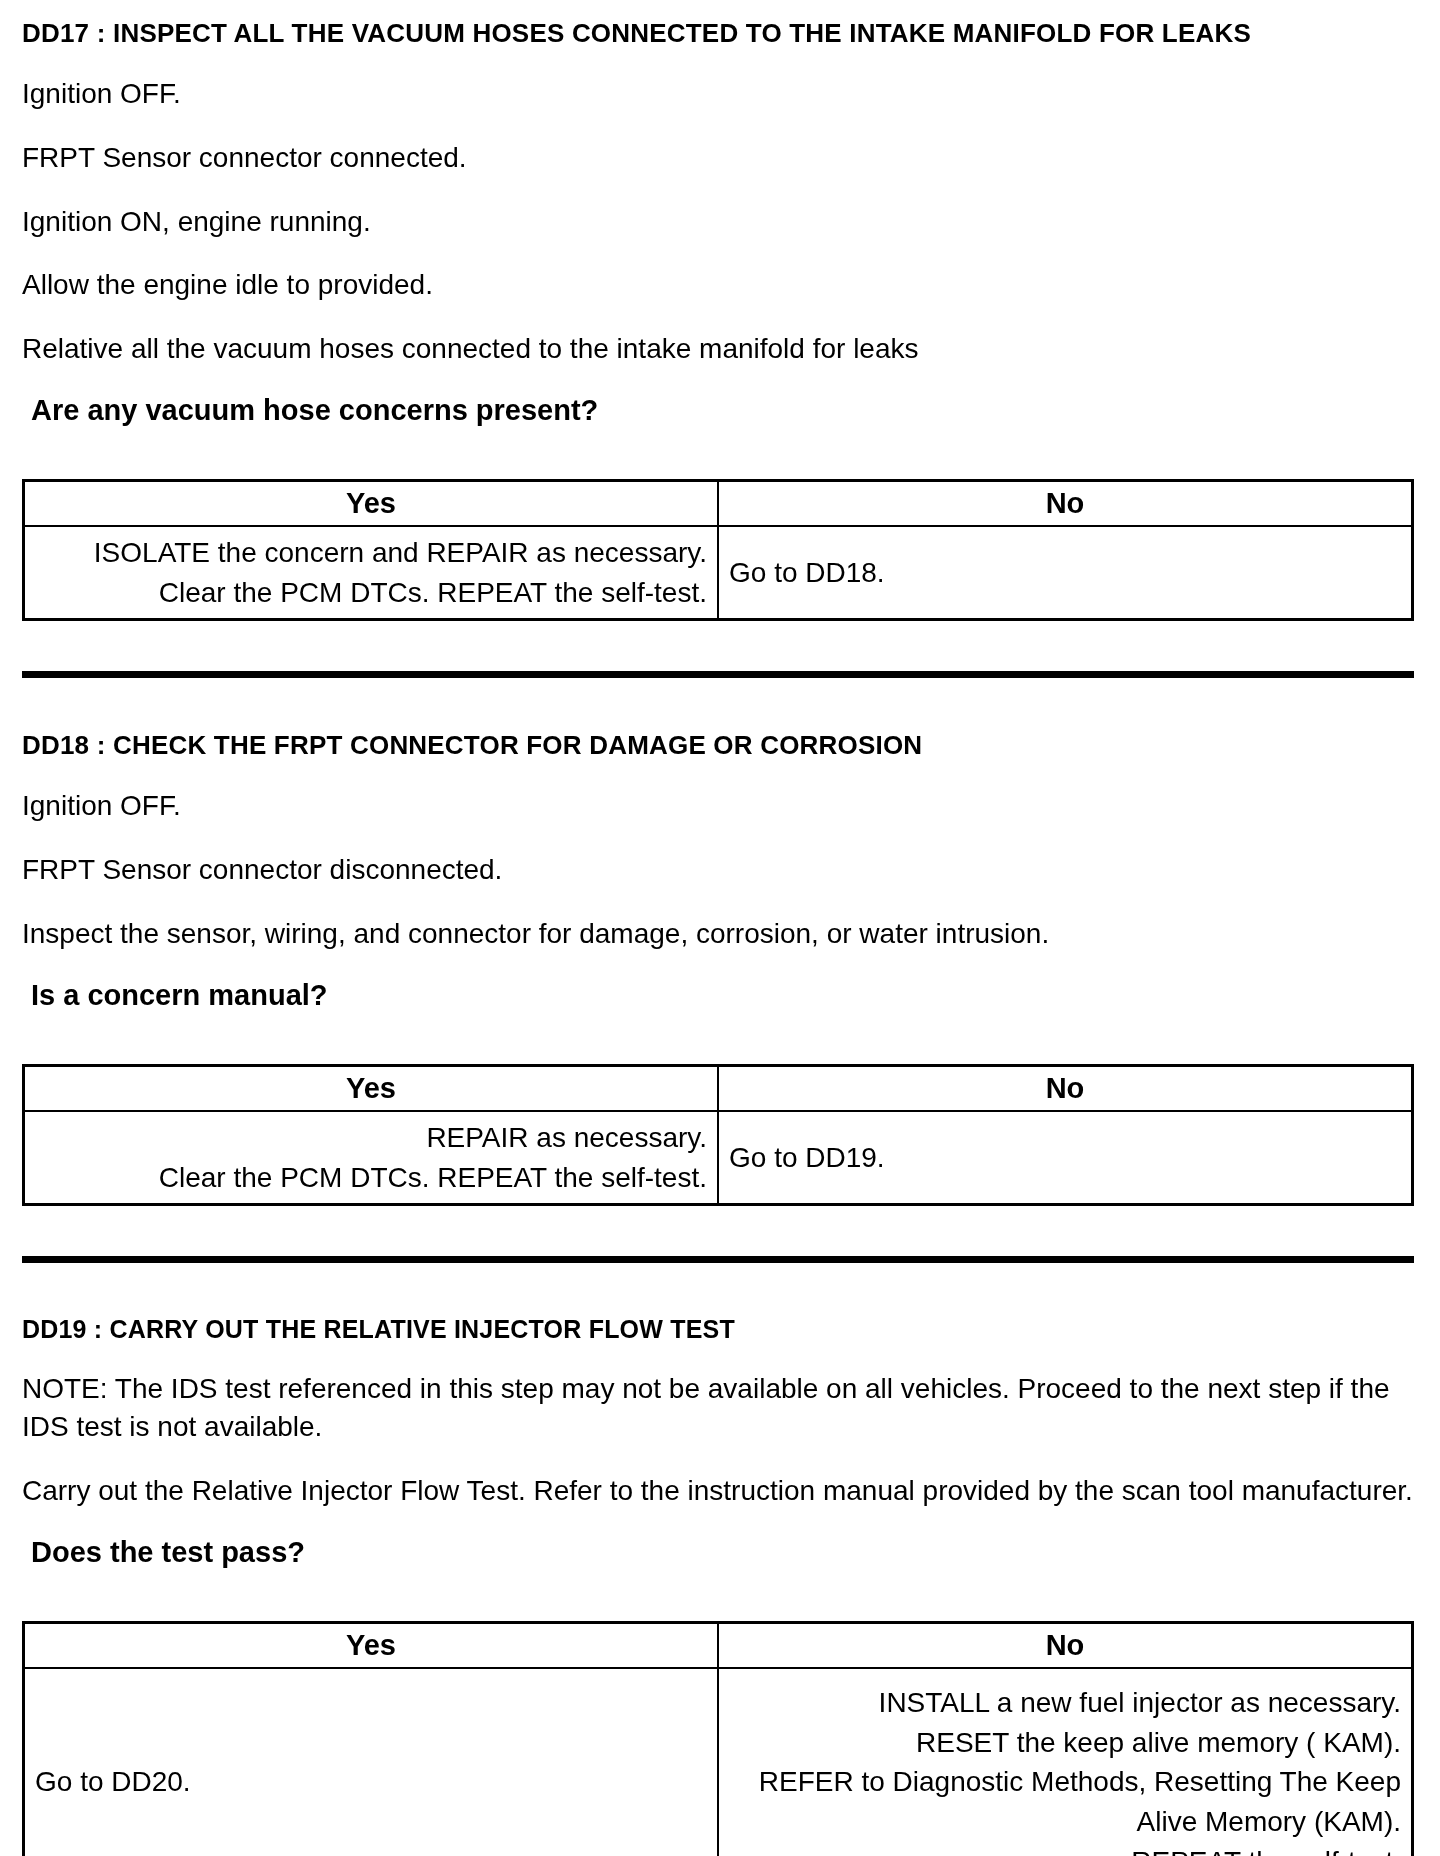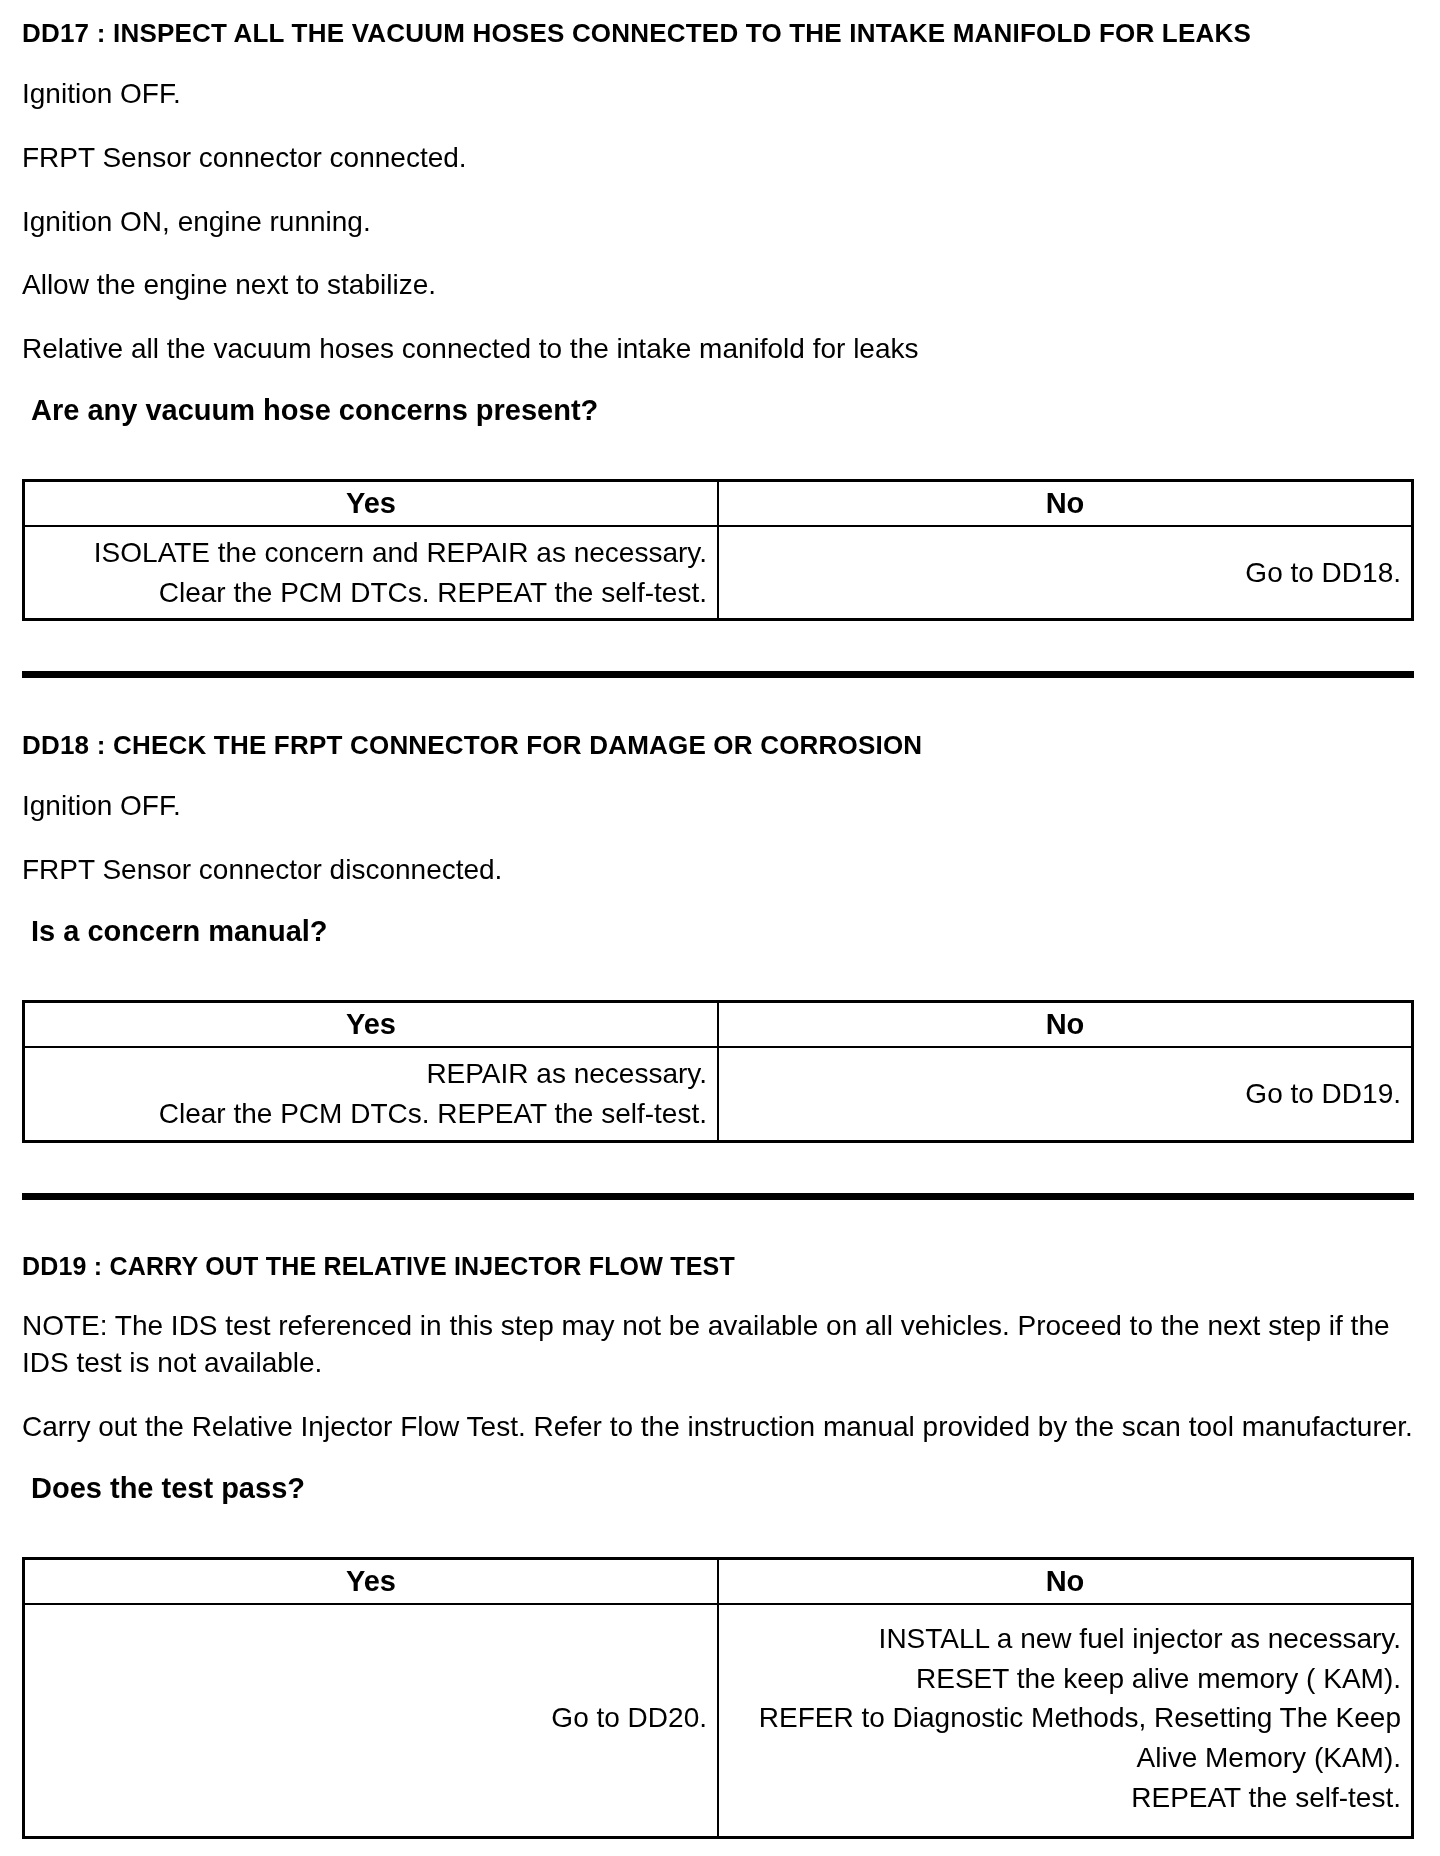--- a/index.html
+++ b/index.html
@@ -51,40 +51,40 @@
     padding: 5px 6px;
   }
   .decision-table td {
     border: 2px solid #000;
     font-size: 28px;
     line-height: 1.42;
     padding: 6px 10px;
     vertical-align: middle;
   }
   .cell-left { text-align: right; }
-  .cell-center { text-align: right; }
+  .cell-center { text-align: left; }
   .multiline { white-space: pre-line; }
   .pad-tall td { padding-top: 14px; padding-bottom: 18px; }
   .thick-rule {
     border: none;
     border-top: 7px solid #000;
     margin: 50px 0 52px 0;
   }
 </style>
 </head>
 <body>
 
 <div class="page">
 
   <section class="test-section">
     <h2 class="step-title">DD17 : INSPECT ALL THE VACUUM HOSES CONNECTED TO THE INTAKE MANIFOLD FOR LEAKS</h2>
     <p class="step-line">Ignition OFF.</p>
     <p class="step-line">FRPT Sensor connector connected.</p>
     <p class="step-line">Ignition ON, engine running.</p>
-    <p class="step-line">Allow the engine next to stabilize.</p>
+    <p class="step-line">Allow the engine idle to provided.</p>
     <p class="step-line">Relative all the vacuum hoses connected to the intake manifold for leaks</p>
     <p class="question">Are any vacuum hose concerns present?</p>
 
     <table class="decision-table">
       <thead>
         <tr>
           <th>Yes</th>
           <th>No</th>
         </tr>
       </thead>
@@ -97,20 +97,21 @@
       </tbody>
     </table>
   </section>
 
   <hr class="thick-rule">
 
   <section class="test-section">
     <h2 class="step-title">DD18 : CHECK THE FRPT CONNECTOR FOR DAMAGE OR CORROSION</h2>
     <p class="step-line">Ignition OFF.</p>
     <p class="step-line">FRPT Sensor connector disconnected.</p>
+    <p class="step-line">Inspect the sensor, wiring, and connector for damage, corrosion, or water intrusion.</p>
     <p class="question">Is a concern manual?</p>
 
     <table class="decision-table">
       <thead>
         <tr>
           <th>Yes</th>
           <th>No</th>
         </tr>
       </thead>
       <tbody>

